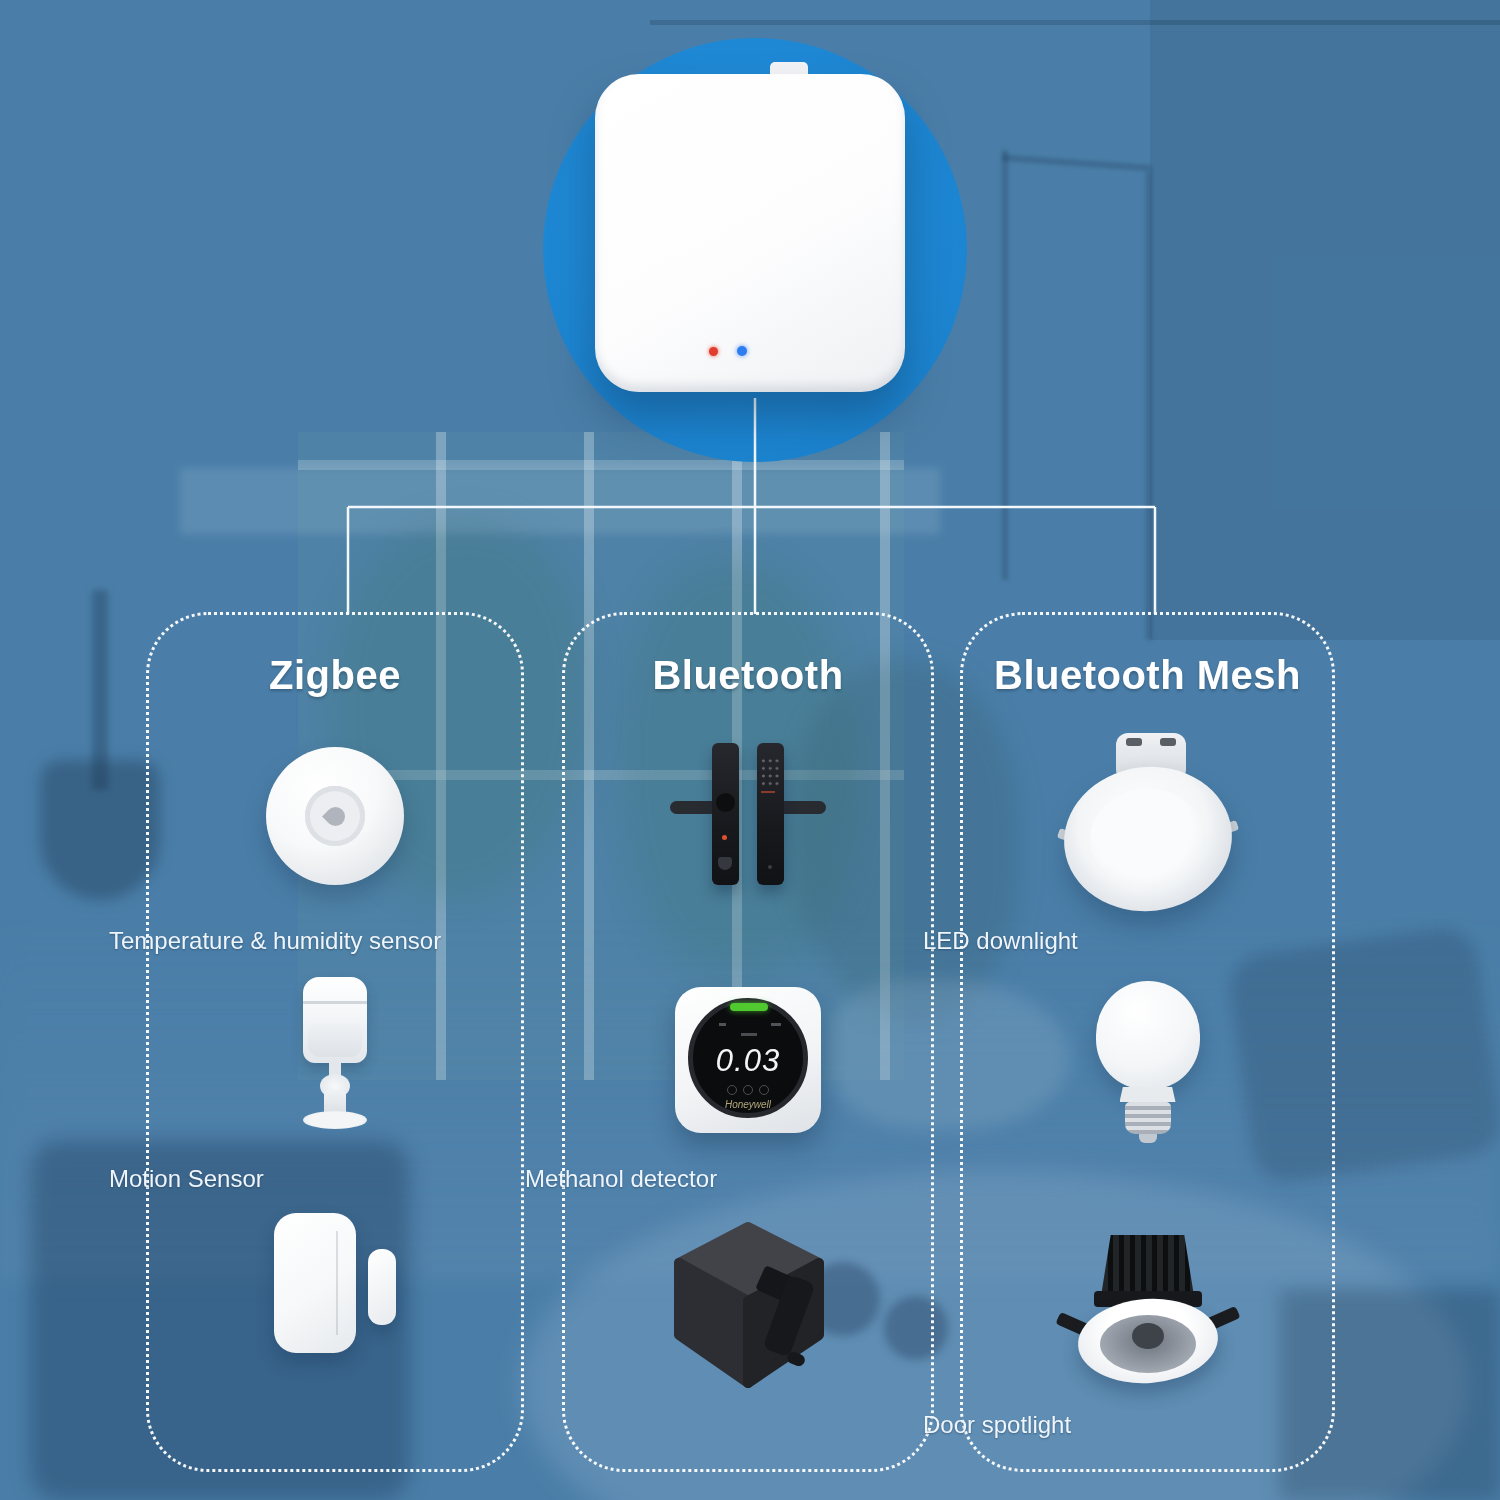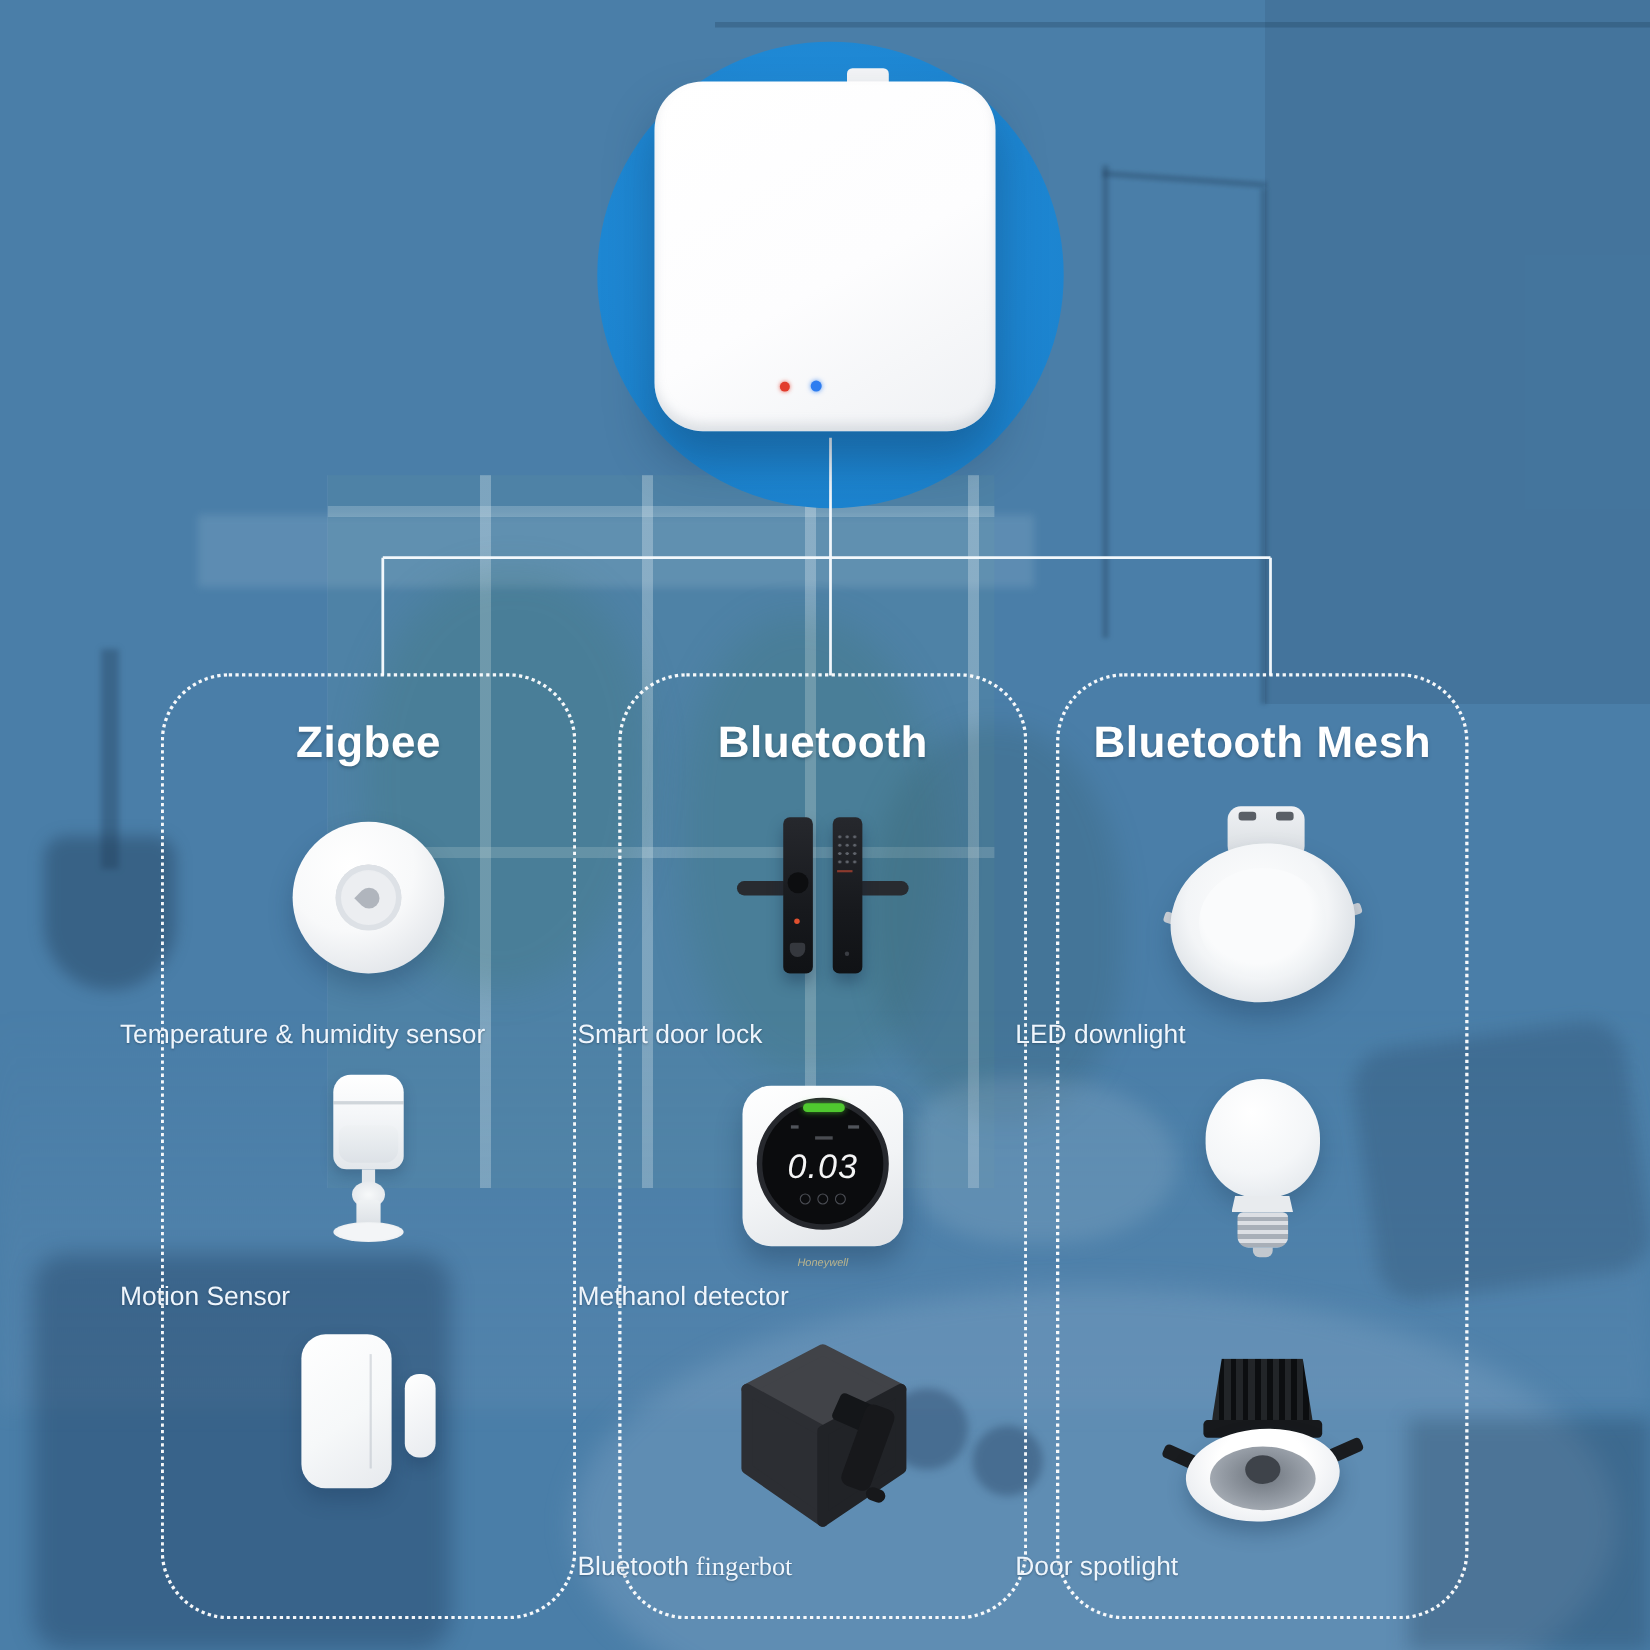--- a/index.html
+++ b/index.html
@@ -124,21 +124,21 @@
      background:#0b0c0e;border:5px solid #26282d;}
   .meth-green{left:55px;top:16px;width:38px;height:8px;border-radius:5px;background:#4fc92f;
      box-shadow:0 0 6px rgba(79,201,47,.7);}
   .meth-mark-l{left:44px;top:36px;width:7px;height:3px;background:rgba(150,155,165,.5);}
   .meth-mark-r{left:96px;top:36px;width:10px;height:3px;background:rgba(150,155,165,.5);}
   .meth-mark-c{left:66px;top:46px;width:16px;height:3px;background:rgba(150,155,165,.45);}
   .meth-reading{left:0;top:56px;width:146px;text-align:center;color:#f5f5f5;
      font-size:31px;letter-spacing:1px;}
   .meth-ico{top:98px;width:10px;height:10px;border-radius:50%;border:1px solid rgba(125,130,140,.55);}
   .meth-ico1{left:52px;} .meth-ico2{left:68px;} .meth-ico3{left:84px;}
-  .meth-brand{left:0;top:112px;width:146px;text-align:center;color:rgba(205,192,140,.85);font-size:10px;margin-top:44px;}
+  .meth-brand{left:0;top:112px;width:146px;text-align:center;color:rgba(205,192,140,.85);font-size:10px;}
 
   
   .fingerbot{top:600px;width:170px;height:178px;}
 
   
   .down{top:118px;width:180px;height:180px;}
   .down-can{left:58px;top:0;width:70px;height:52px;border-radius:12px 12px 16px 16px;
      background:linear-gradient(180deg,#eff1f4,#d6dbdf);}
   .down-vent{top:5px;width:16px;height:8px;border-radius:3px;background:#5a5f66;}
   .down-vent-l{left:68px;} .down-vent-r{left:102px;}
@@ -251,21 +251,20 @@
     <div class="lock-handle lock-handle-r"></div>
     <div class="lock-slab lock-slab-l"></div>
     <div class="lock-slab lock-slab-r"></div>
     <div class="lock-knob"></div>
     <div class="lock-reddot"></div>
     <div class="lock-shield"></div>
     <div class="lock-pad"></div>
     <div class="lock-ind"></div>
     <div class="lock-dot"></div>
   </div>
-  <div class="dev-label label-r1">Smart door lock</div>
 
   <div class="dev fig meth">
     <div class="meth-screen"></div>
     <div class="meth-green"></div>
     <div class="meth-mark-l"></div>
     <div class="meth-mark-r"></div>
     <div class="meth-mark-c"></div>
     <div class="meth-reading">0.03</div>
     <div class="meth-ico meth-ico1"></div>
     <div class="meth-ico meth-ico2"></div>
@@ -279,21 +278,20 @@
       <g stroke-linejoin="round">
         <polygon points="85,12 156,48 85,86 16,48" fill="#414348" stroke="#414348" stroke-width="10"></polygon>
         <polygon points="16,48 85,86 85,168 16,120" fill="#2c2e33" stroke="#2c2e33" stroke-width="10"></polygon>
         <polygon points="85,86 156,48 156,120 85,168" fill="#212327" stroke="#212327" stroke-width="10"></polygon>
         <rect x="96" y="56" width="34" height="26" rx="4" fill="#141619" transform="rotate(24 113 69)"></rect>
         <rect x="112" y="62" width="28" height="78" rx="8" fill="#17181b" transform="rotate(20 126 101)"></rect>
         <rect x="124" y="138" width="18" height="12" rx="6" fill="#17181b" transform="rotate(20 133 144)"></rect>
       </g>
     </svg>
   </div>
-  <div class="dev-label label-r3"><span>Bluetooth</span><span class="serif"> fingerbot</span></div>
 </div>
 
 <div class="group group-3">
   <div class="col-title">Bluetooth Mesh</div>
 
   <div class="dev fig down">
     <div class="down-can"></div>
     <div class="down-vent down-vent-l"></div>
     <div class="down-vent down-vent-r"></div>
     <div class="down-tab down-tab-l"></div>

